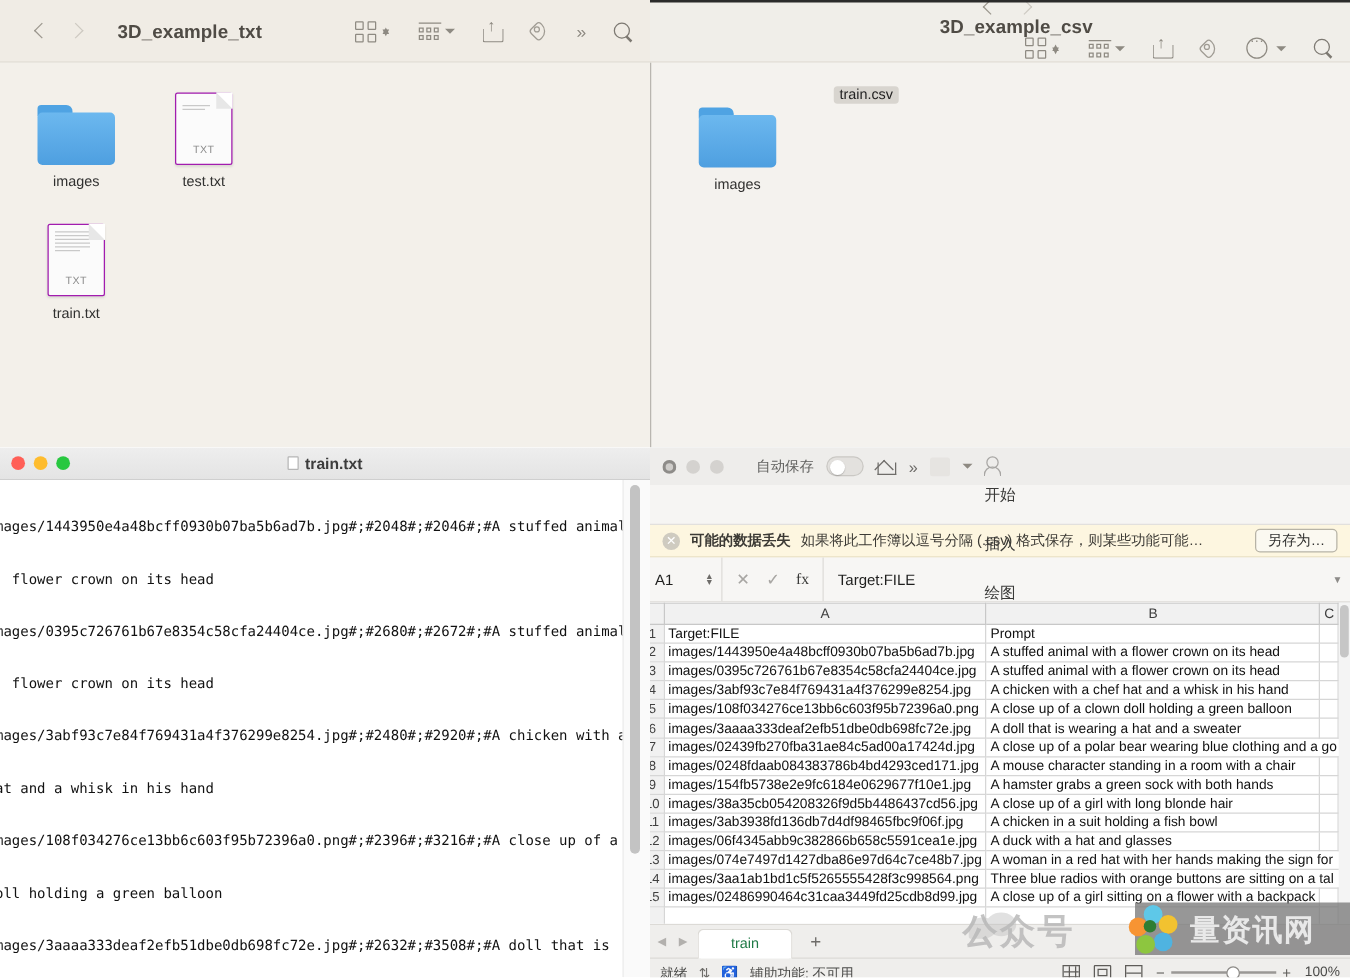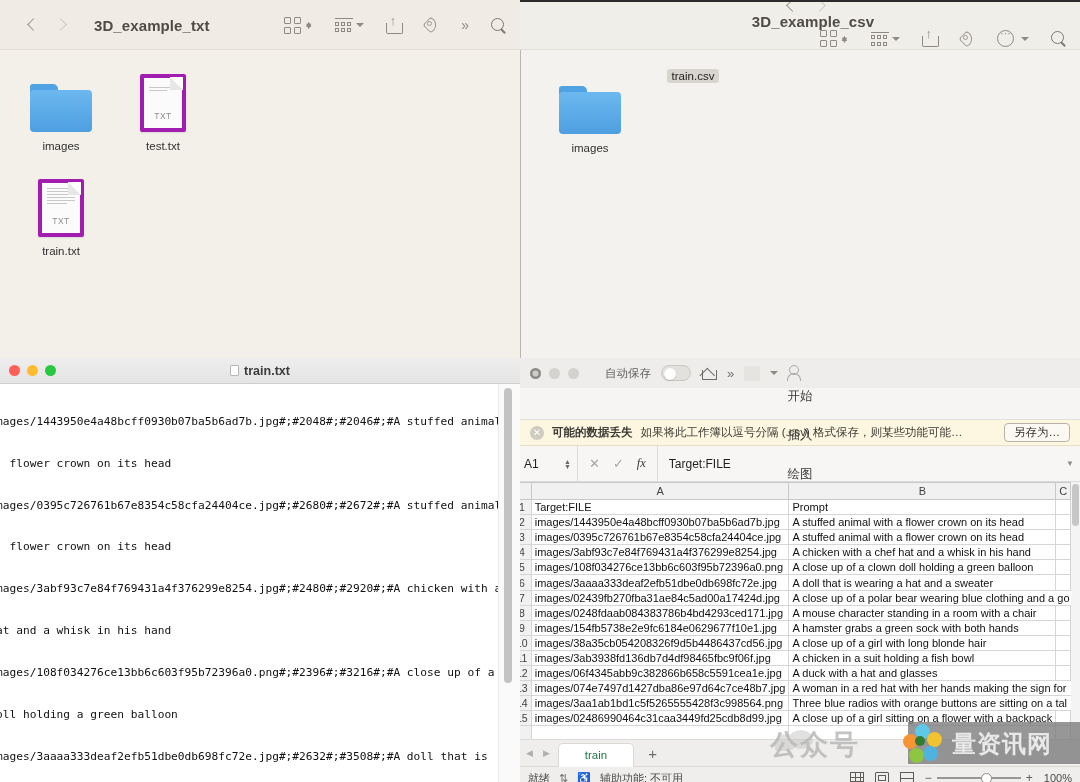--- a/index.html
+++ b/index.html
@@ -105,21 +105,21 @@
   .fitem.selected .nm { background:#d8d5cf; color:#222; }
   .fitem.selected .glyph > * { background:#e2e0dc !important; border-radius:6px; }
 
   .folder { width:62px;height:48px; position:relative; }
   .folder::before{content:""; position:absolute; left:0; top:0; width:28px;height:9px;
     background:#4fa3e3; border-radius:3px 5px 0 0;}
   .folder::after{content:""; position:absolute; left:0; top:6px; width:62px;height:42px;
     background:linear-gradient(#6cb8ef,#4e9fe0); border-radius:4px;}
 
   .doc { width:46px;height:58px; background:#fbfbfb; position:relative;
-    border:4px solid #a21caf; border-radius:2px;
+    border:1px solid #a21caf; border-radius:2px;
     box-shadow:0 1px 2px rgba(0,0,0,.10);}
   .doc::after{content:""; position:absolute; right:-1px; top:-1px; border-width:0 13px 13px 0;
     border-style:solid; border-color:#e7e7e7 #ffffff; }
   .doc .lines { padding:5px 6px 0 5px; display:flex; flex-direction:column; gap:1.6px; }
   .doc .lines i { display:block; height:1.4px; background:#c9c9c9; }
   .doc .kind { position:absolute; bottom:7px; left:0; right:0; text-align:center;
      font-size:8.5px; color:#8e8e8e; letter-spacing:.4px; font-family:"Liberation Sans",sans-serif;}
   .doc.pad .lines { padding-top:9px; }
 
   
@@ -233,21 +233,21 @@
 
   .xl-formula {
     height:36px; background:#f7f6f4; display:flex; align-items:center;
     border-bottom:1px solid #dedcd8; font-size:12px; color:#1f1f1e;justify-content:flex-end;
   }
   .namebox { width:58px; padding-left:4px; display:flex; align-items:center; justify-content:space-between;
     padding-right:6px; border-right:1px solid #dedcd8; height:100%; }
   .spin { display:flex; flex-direction:column; line-height:5px; color:#6e6c69; font-size:7px;}
   .fbtns { display:flex; align-items:center; gap:13px; padding:0 11px; color:#a8a6a3; font-size:13px;
     border-right:1px solid #dedcd8; height:100%;}
-  .fx { font-style:italic; color:#3a3a38; font-size:12.5px; font-family:"Liberation Serif",serif;}
+  .fx { color:#3a3a38; font-size:12.5px; font-family:"Liberation Serif",serif;}
   .formula-val { padding-left:11px; font-size:12px; }
   .formula-caret { margin-left:auto; padding-right:6px; color:#8d8b88; font-size:8px;}
 
   .xl-grid {
     position:relative; height:257px; overflow:hidden; background:#fff;
     font-size:11px; color:#111;
   }
   table.sheet { border-collapse:collapse; table-layout:fixed; margin-left:-8px; }
   table.sheet th, table.sheet td {
     border:1px solid #d6d6d6; height:15.1px; padding:0 3px;

